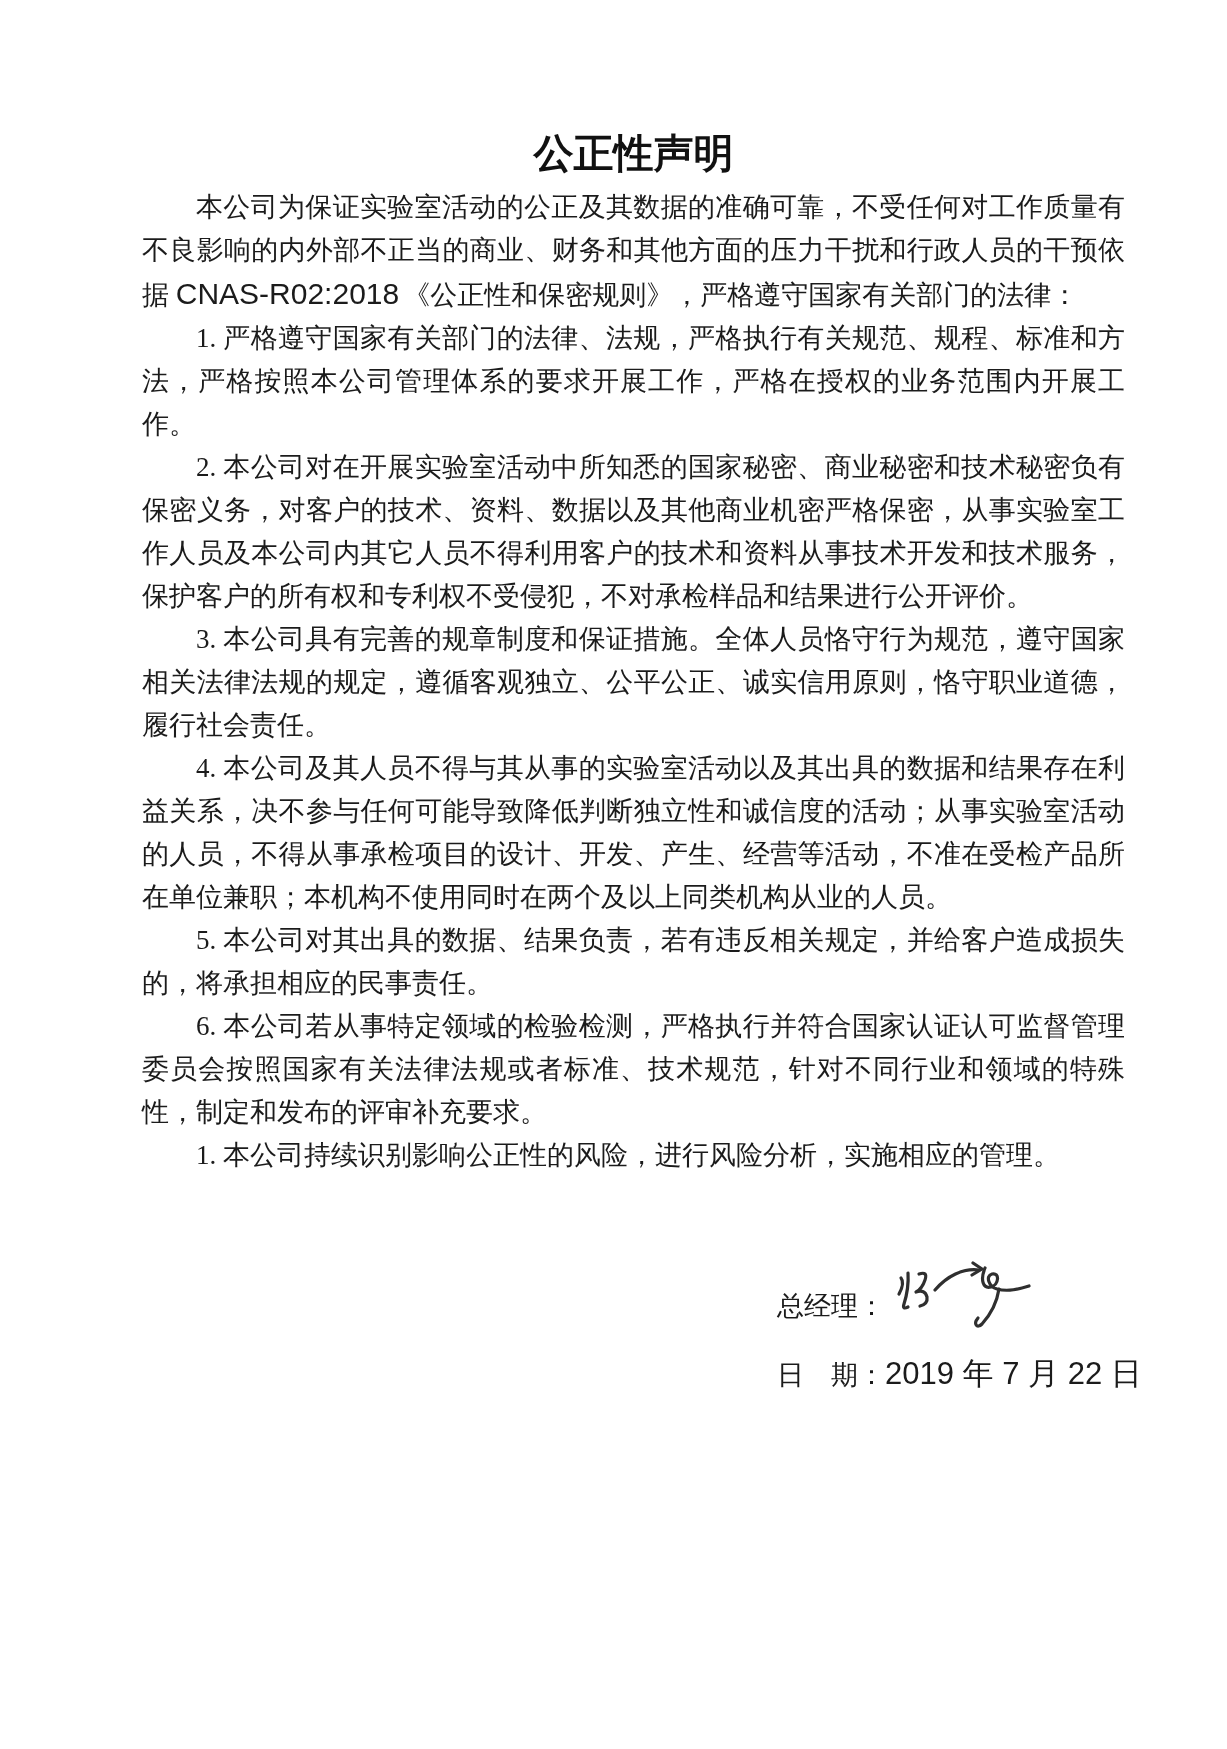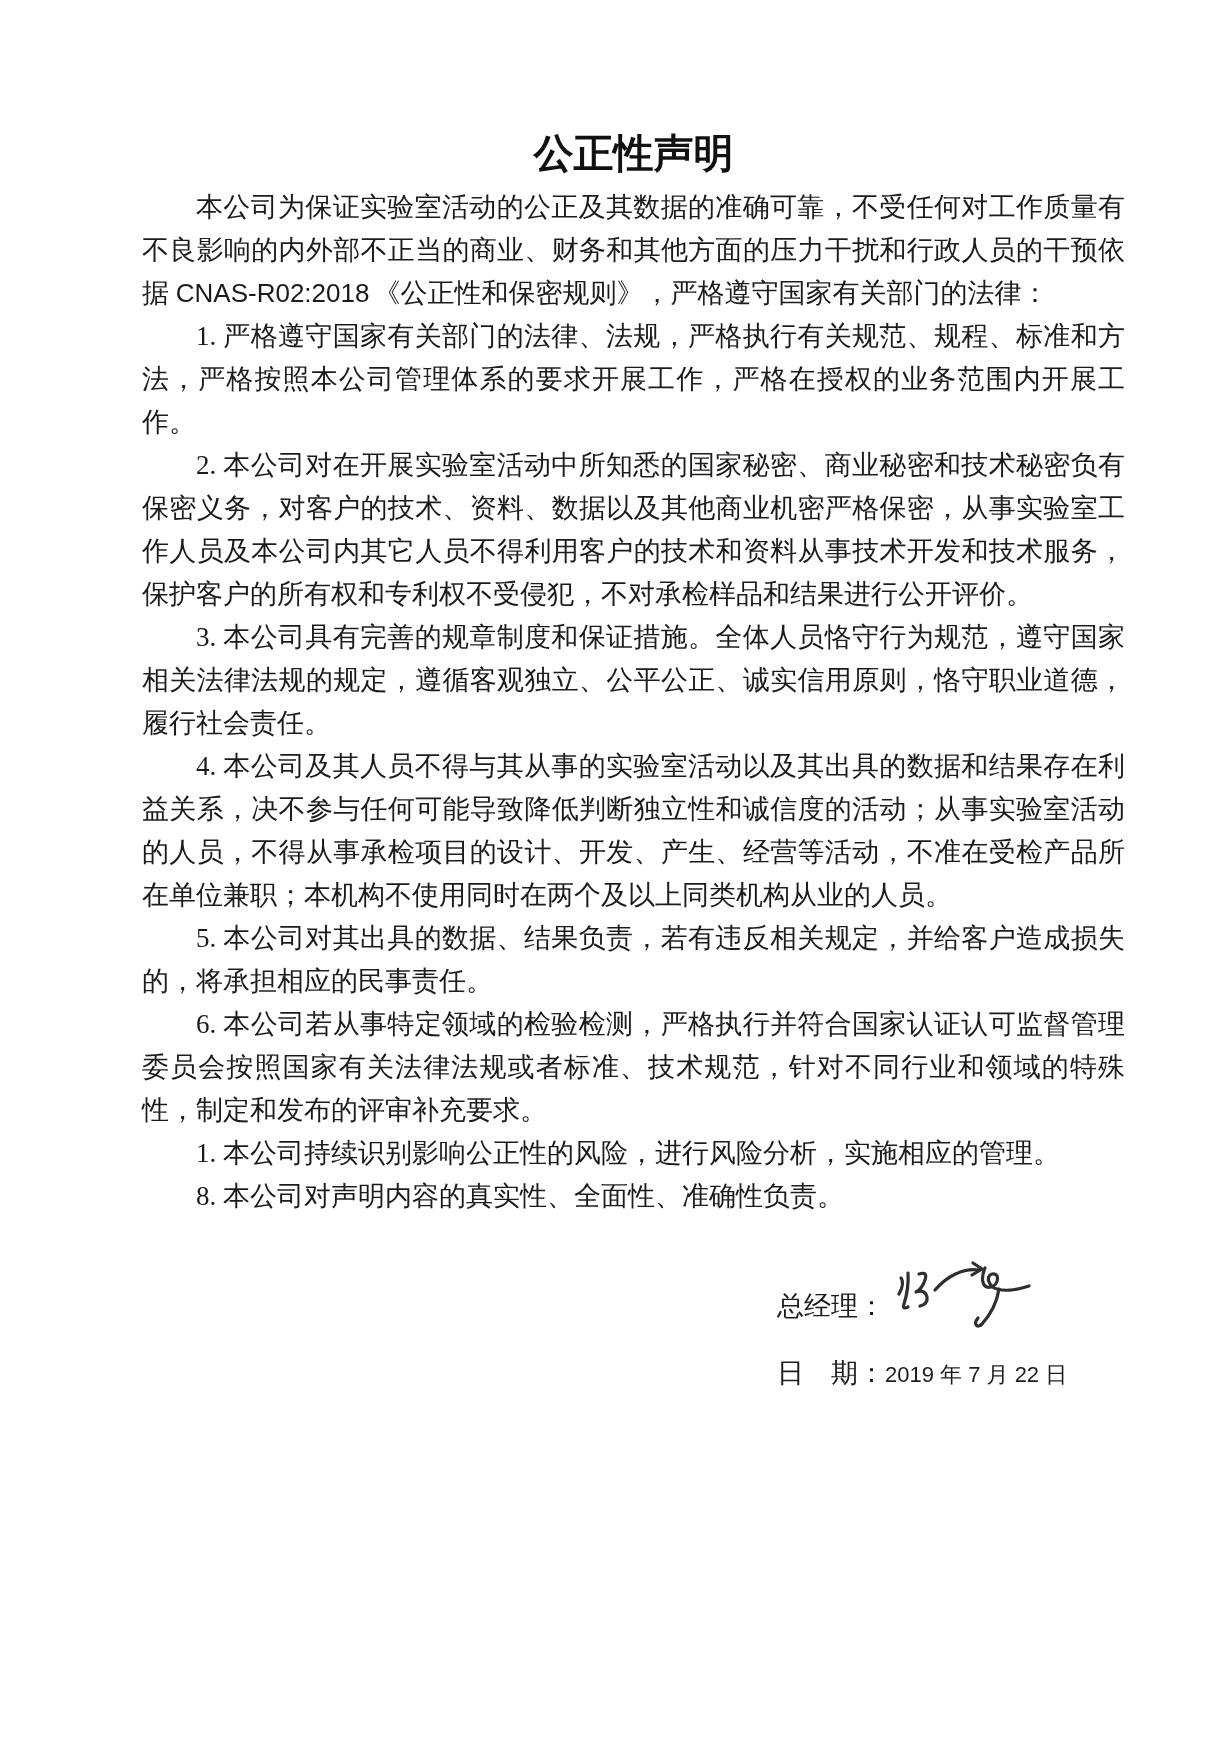--- a/index.html
+++ b/index.html
@@ -30,21 +30,21 @@
   p.body-par {
     margin: 0;
     font-size: 27px;
     line-height: 43px;
     text-align: justify;
     text-indent: 54px;
     color: #1b1b1b;
   }
   .latin {
     font-family: "Liberation Sans", "DejaVu Sans", sans-serif;
-    font-size: 26px;
+    font-size: 30px;
     margin-right: 4px;
   }
   .sig-row {
     position: absolute;
     left: 777px;
     top: 1256px;
     display: flex;
     align-items: center;
     white-space: nowrap;
   }
@@ -62,41 +62,40 @@
   .date-row {
     position: absolute;
     left: 777px;
     top: 1352px;
     font-size: 27px;
     line-height: 43px;
     white-space: nowrap;
   }
   .date-value {
     font-family: "Liberation Sans", "DejaVu Sans", sans-serif;
-    font-size: 22px;
+    font-size: 31px;
   }
 </style>
 </head>
 <body>
 
 <div class="page">
 
   <div class="content">
     <h1 class="doc-title">公正性声明</h1>
 
     <p class="body-par"><span>本公司为保证实验室活动的公正及其数据的准确可靠，不受任何对工作质量有不良影响的内外部不正当的商业、财务和其他方面的压力干扰和行政人员的干预依据</span> <span class="latin">CNAS-R02:2018</span><span>《公正性和保密规则》，严格遵守国家有关部门的法律：</span></p>
 
     <p class="body-par">1. 严格遵守国家有关部门的法律、法规，严格执行有关规范、规程、标准和方法，严格按照本公司管理体系的要求开展工作，严格在授权的业务范围内开展工作。</p>
     <p class="body-par">2. 本公司对在开展实验室活动中所知悉的国家秘密、商业秘密和技术秘密负有保密义务，对客户的技术、资料、数据以及其他商业机密严格保密，从事实验室工作人员及本公司内其它人员不得利用客户的技术和资料从事技术开发和技术服务，保护客户的所有权和专利权不受侵犯，不对承检样品和结果进行公开评价。</p>
     <p class="body-par">3. 本公司具有完善的规章制度和保证措施。全体人员恪守行为规范，遵守国家相关法律法规的规定，遵循客观独立、公平公正、诚实信用原则，恪守职业道德，履行社会责任。</p>
     <p class="body-par">4. 本公司及其人员不得与其从事的实验室活动以及其出具的数据和结果存在利益关系，决不参与任何可能导致降低判断独立性和诚信度的活动；从事实验室活动的人员，不得从事承检项目的设计、开发、产生、经营等活动，不准在受检产品所在单位兼职；本机构不使用同时在两个及以上同类机构从业的人员。</p>
     <p class="body-par">5. 本公司对其出具的数据、结果负责，若有违反相关规定，并给客户造成损失的，将承担相应的民事责任。</p>
     <p class="body-par">6. 本公司若从事特定领域的检验检测，严格执行并符合国家认证认可监督管理委员会按照国家有关法律法规或者标准、技术规范，针对不同行业和领域的特殊性，制定和发布的评审补充要求。</p>
     <p class="body-par">1. 本公司持续识别影响公正性的风险，进行风险分析，实施相应的管理。</p>
-    <p class="body-par">8. 本公司对声明内容的真实性、全面性、准确性负责。</p>
   </div>
 
   <div class="sig-row">
     <span class="sig-label">总经理：</span>
     <svg class="sig-svg" viewBox="0 0 148 78" fill="none" stroke="#2f2f2f" stroke-width="3.2" stroke-linecap="round" stroke-linejoin="round">
 
       <path d="M12,22 Q16,27 10,38"></path>
       <path d="M19,17 Q20,32 15,48 Q13,54 19,51"></path>
 
       <path d="M30,18 Q39,15 36,24 Q33,33 27,36 Q36,33 38,41 Q39,48 31,50"></path>

